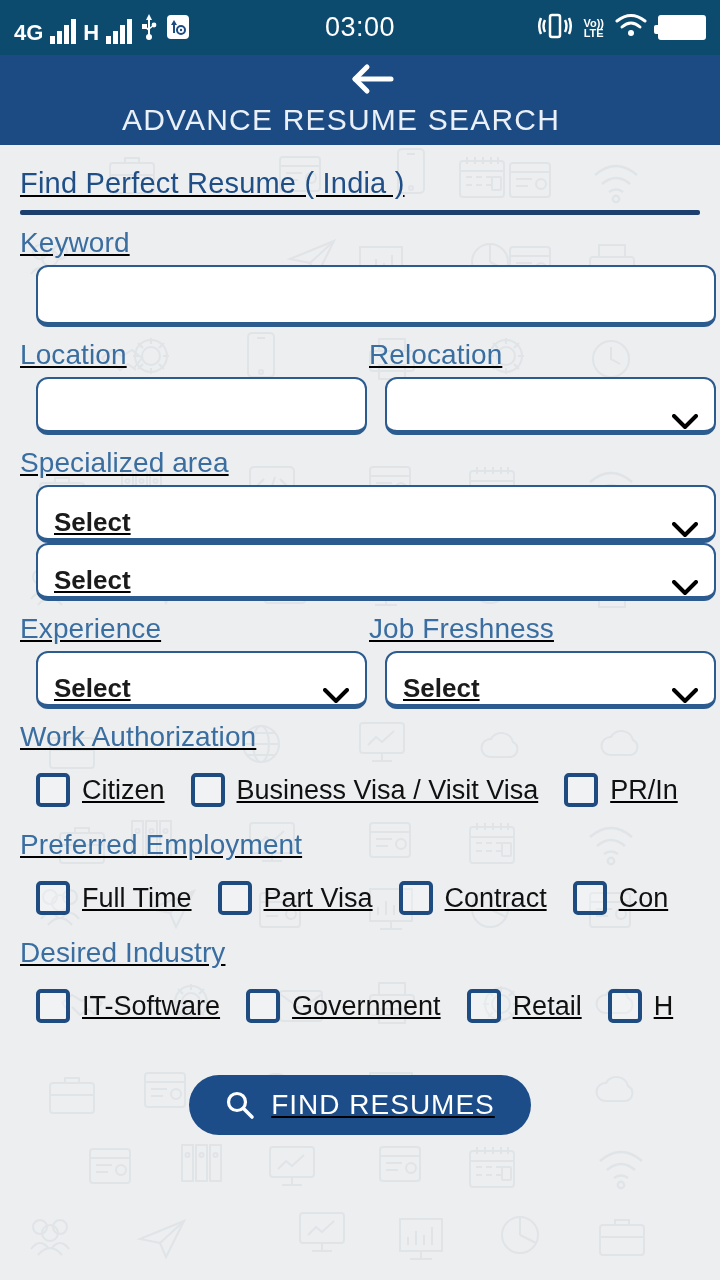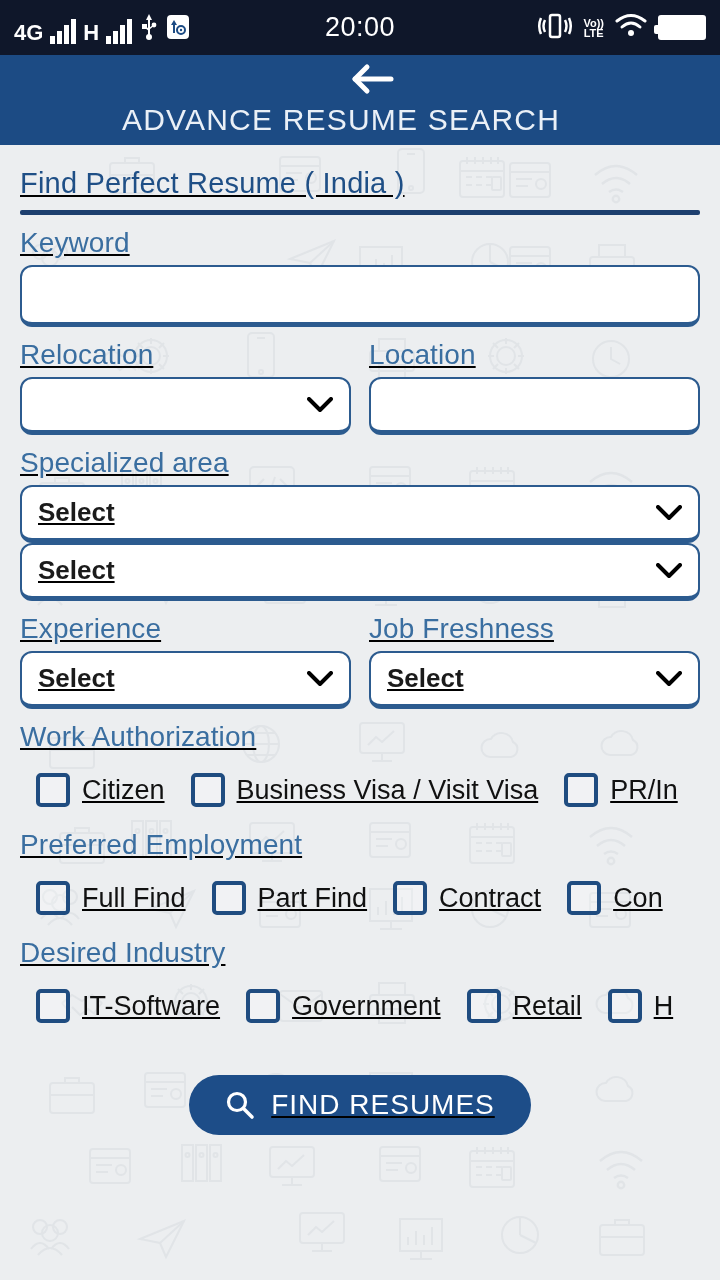--- a/index.html
+++ b/index.html
@@ -13,21 +13,21 @@
     position: relative;
     width: 720px; height: 1280px;
     overflow: hidden;
     background: #eceef0;
   }
 
   
   .status-bar {
     position: relative;
     height: 55px;
-    background: #0f172a;
+    background: #0c4a6e;
     display: flex;
     align-items: center;
     padding: 0 14px;
     color: #fff;
     z-index: 5;
   }
   .sb-left { display: flex; align-items: flex-end; gap: 7px; }
   .sb-right { display: flex; align-items: center; gap: 11px; margin-left: auto; }
   .sb-time {
     position: absolute; left: 0; right: 0;
@@ -114,24 +114,25 @@
     white-space: nowrap;
   }
   .input-box, .select-box {
     width: 100%;
     height: 58px;
     background: #fff;
     border: 2px solid #2c5b8f;
     border-bottom-width: 5px;
     border-radius: 12px;
     display: flex;
-    align-items: center;
+    align-items: flex-end;
     padding: 0 16px;
     font-size: 26px;
     color: #1a1a1a;
+    margin-left: 16px;
   }
   .input-box.tall { height: 62px; }
   .select-box { justify-content: space-between; font-weight: 700; }
   .select-box .val { font-size: 26px; color: #1b1b1b; font-weight: 700; }
   .chev { width: 26px; height: 16px; flex: none; }
 
   .row-2 { display: flex; gap: 18px; }
   .row-2 > div { flex: 1; min-width: 0; }
 
   .check-row {
@@ -218,21 +219,21 @@
       <span class="ic">
         <svg width="24" height="26" viewBox="0 0 24 26">
             <rect x="1" y="1" width="22" height="24" rx="4" fill="#fff"></rect>
             <path d="M8 6 L11 11 H5 Z" fill="#1c4b84"></path>
             <rect x="7" y="10" width="2" height="9" fill="#1c4b84"></rect>
             <circle cx="15" cy="16" r="4" fill="none" stroke="#1c4b84" stroke-width="2"></circle>
             <circle cx="15" cy="16" r="1.2" fill="#1c4b84"></circle>
           </svg>
       </span>
     </div>
-    <div class="sb-time">20:00</div>
+    <div class="sb-time">03:00</div>
     <div class="sb-right">
       <span class="ic">
         <svg width="34" height="28" viewBox="0 0 34 28">
             <rect x="12" y="3" width="10" height="22" rx="2" fill="none" stroke="#fff" stroke-width="2.5"></rect>
             <path d="M7 8 Q4 14 7 20" stroke="#fff" stroke-width="2.5" fill="none"></path>
             <path d="M3 6 Q-0.5 14 3 22" stroke="#fff" stroke-width="2.5" fill="none"></path>
             <path d="M27 8 Q30 14 27 20" stroke="#fff" stroke-width="2.5" fill="none"></path>
             <path d="M31 6 Q34.5 14 31 22" stroke="#fff" stroke-width="2.5" fill="none"></path>
           </svg>
       </span>
@@ -456,32 +457,32 @@
       <div class="section-title">Find Perfect Resume ( India )</div>
       <div class="title-rule"></div>
 
       <div class="field-label">Keyword</div>
       <div class="input-box tall">
         <span></span>
       </div>
 
       <div class="row-2">
         <div>
+          <div class="field-label">Location</div>
+          <div class="input-box">
+            <span></span>
+          </div>
+        </div>
+        <div>
           <div class="field-label">Relocation</div>
           <div class="select-box">
             <span class="val"></span>
             <svg class="chev" viewBox="0 0 26 16">
                 <path d="M2 2 L13 13 L24 2" stroke="#000" stroke-width="4" fill="none" stroke-linecap="round" stroke-linejoin="round"></path>
               </svg>
-          </div>
-        </div>
-        <div>
-          <div class="field-label">Location</div>
-          <div class="input-box">
-            <span></span>
           </div>
         </div>
       </div>
 
       <div class="field-label">Specialized area</div>
       <div class="select-box">
         <span class="val">Select</span>
         <svg class="chev" viewBox="0 0 26 16">
             <path d="M2 2 L13 13 L24 2" stroke="#000" stroke-width="4" fill="none" stroke-linecap="round" stroke-linejoin="round"></path>
           </svg>
@@ -528,25 +529,25 @@
         <label class="check-item">
           <span class="cbox"></span>
           <span class="cbox-label">PR/In</span>
         </label>
       </div>
 
       <div class="field-label">Preferred Employment</div>
       <div class="check-row">
         <label class="check-item">
           <span class="cbox"></span>
-          <span class="cbox-label">Full Find</span>
-        </label>
-        <label class="check-item">
-          <span class="cbox"></span>
-          <span class="cbox-label">Part Find</span>
+          <span class="cbox-label">Full Time</span>
+        </label>
+        <label class="check-item">
+          <span class="cbox"></span>
+          <span class="cbox-label">Part Visa</span>
         </label>
         <label class="check-item">
           <span class="cbox"></span>
           <span class="cbox-label">Contract</span>
         </label>
         <label class="check-item">
           <span class="cbox"></span>
           <span class="cbox-label">Con</span>
         </label>
       </div>

